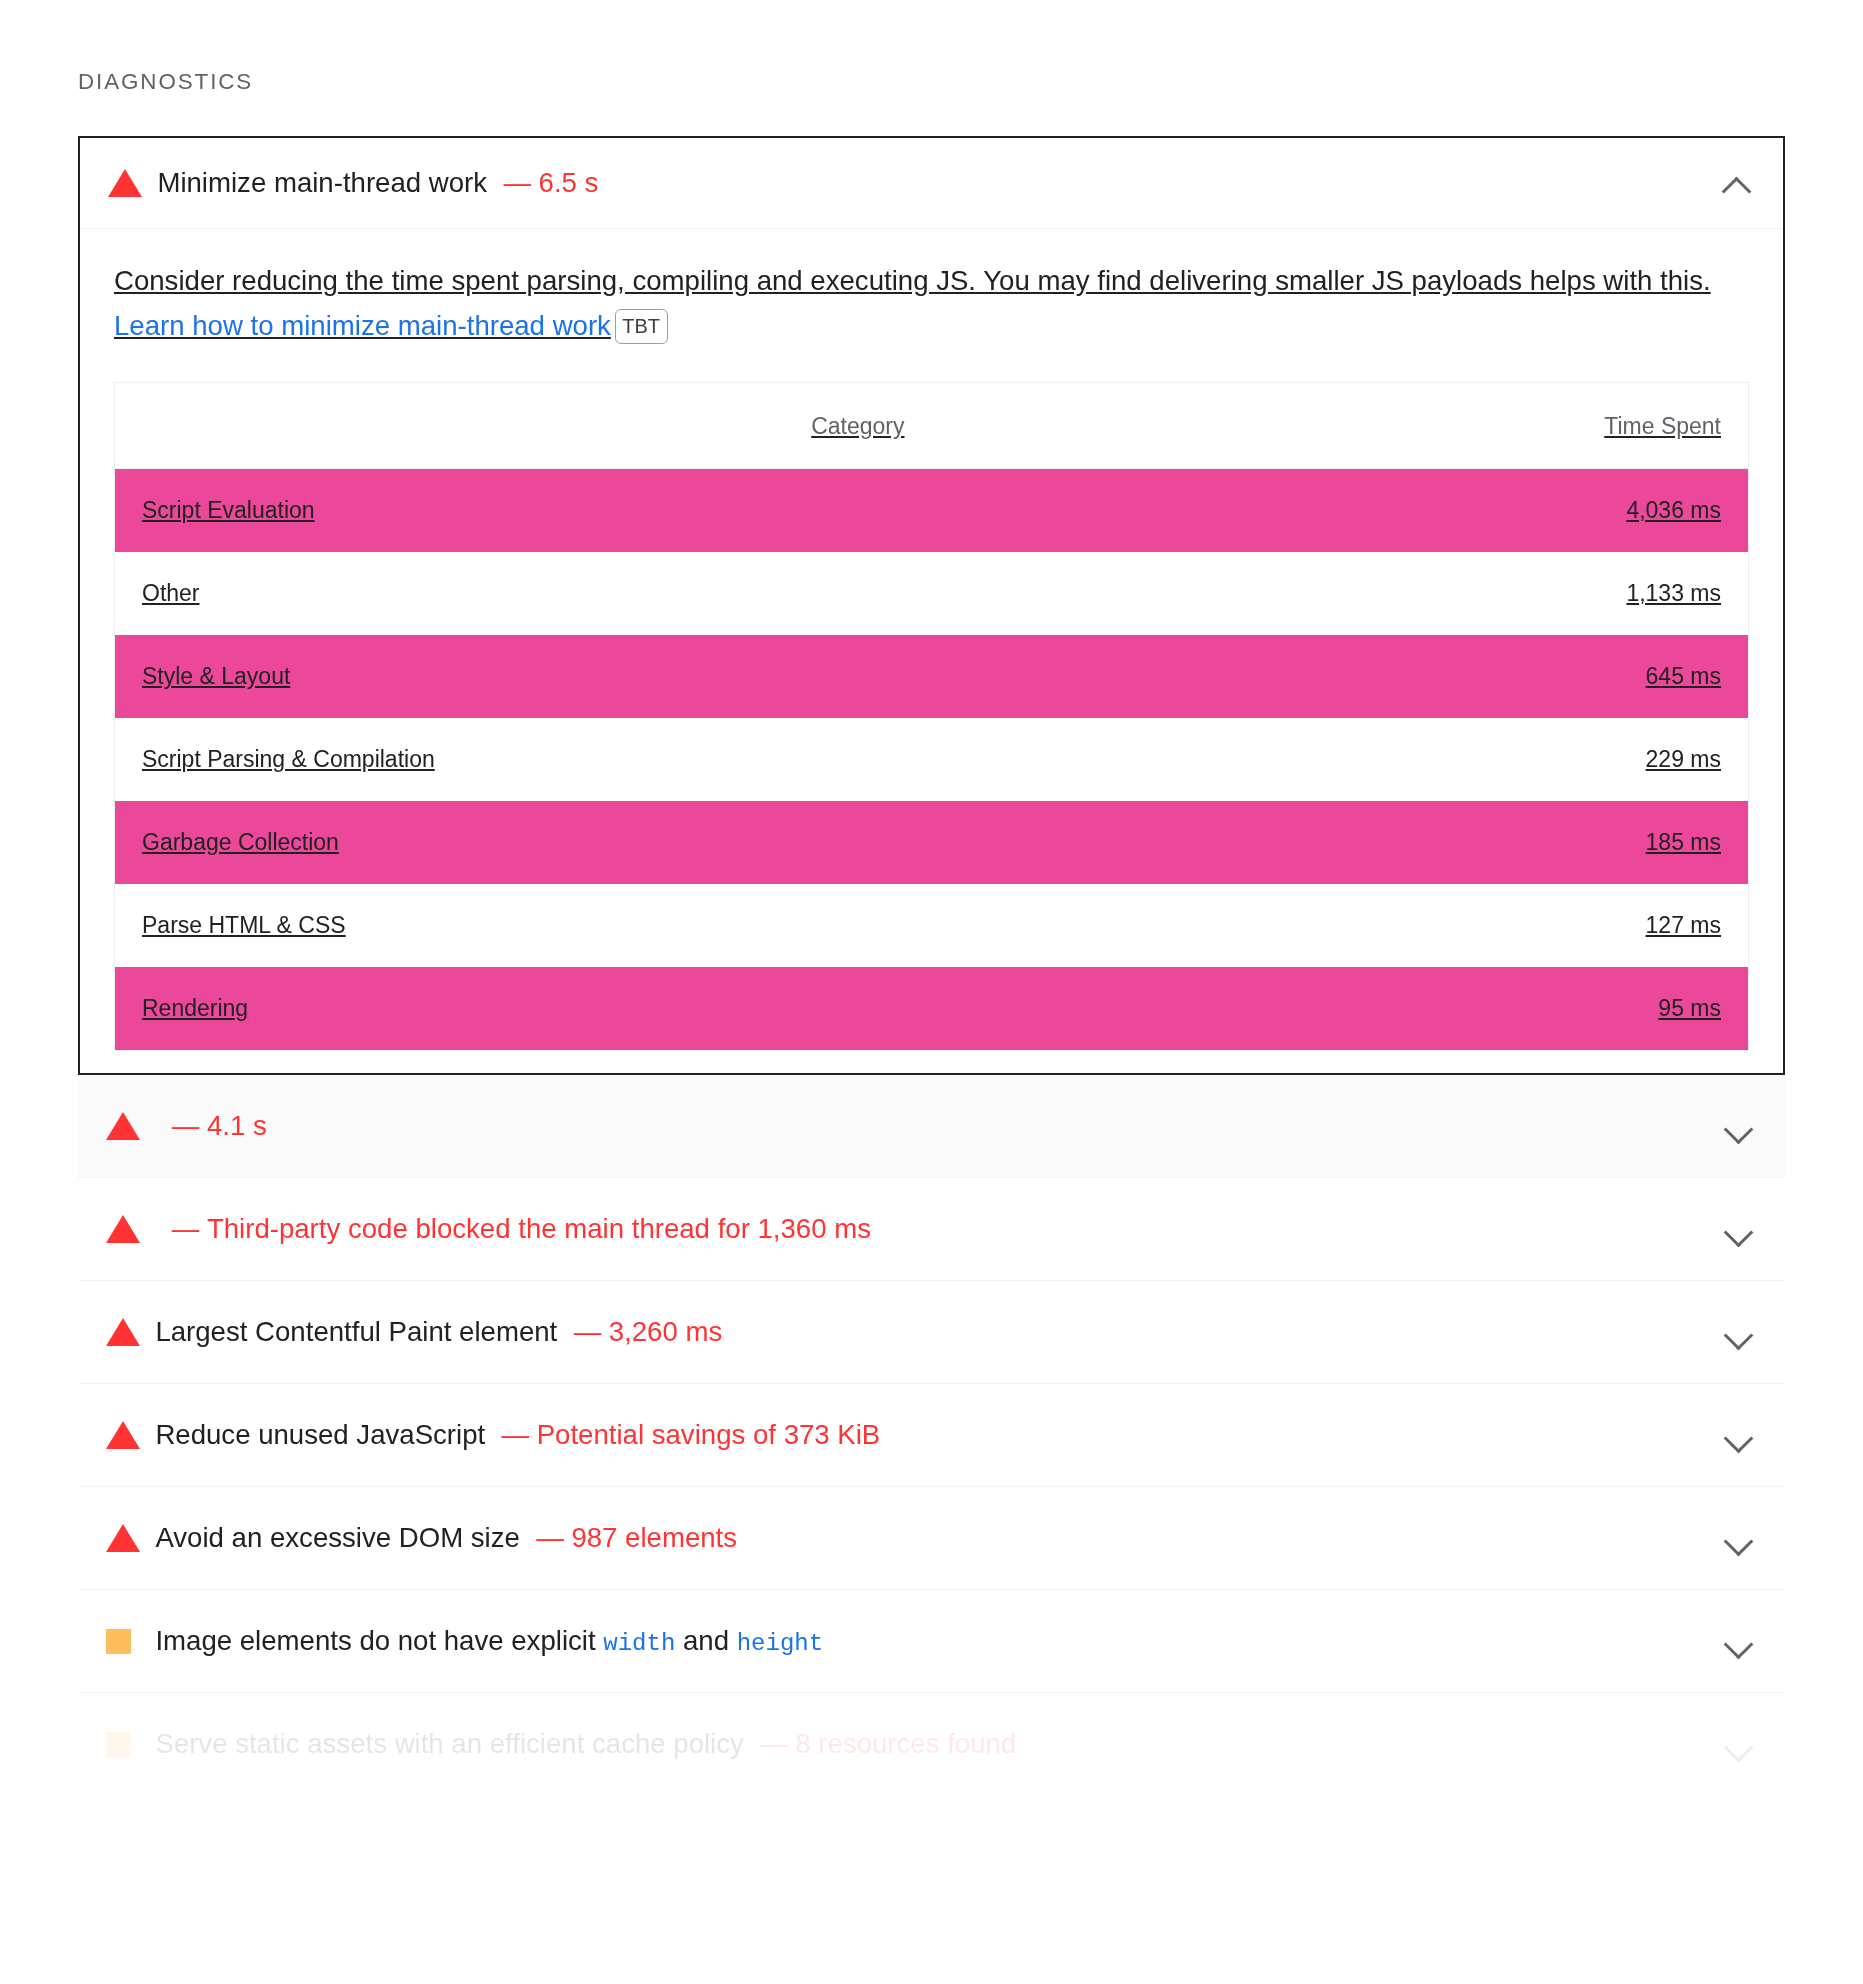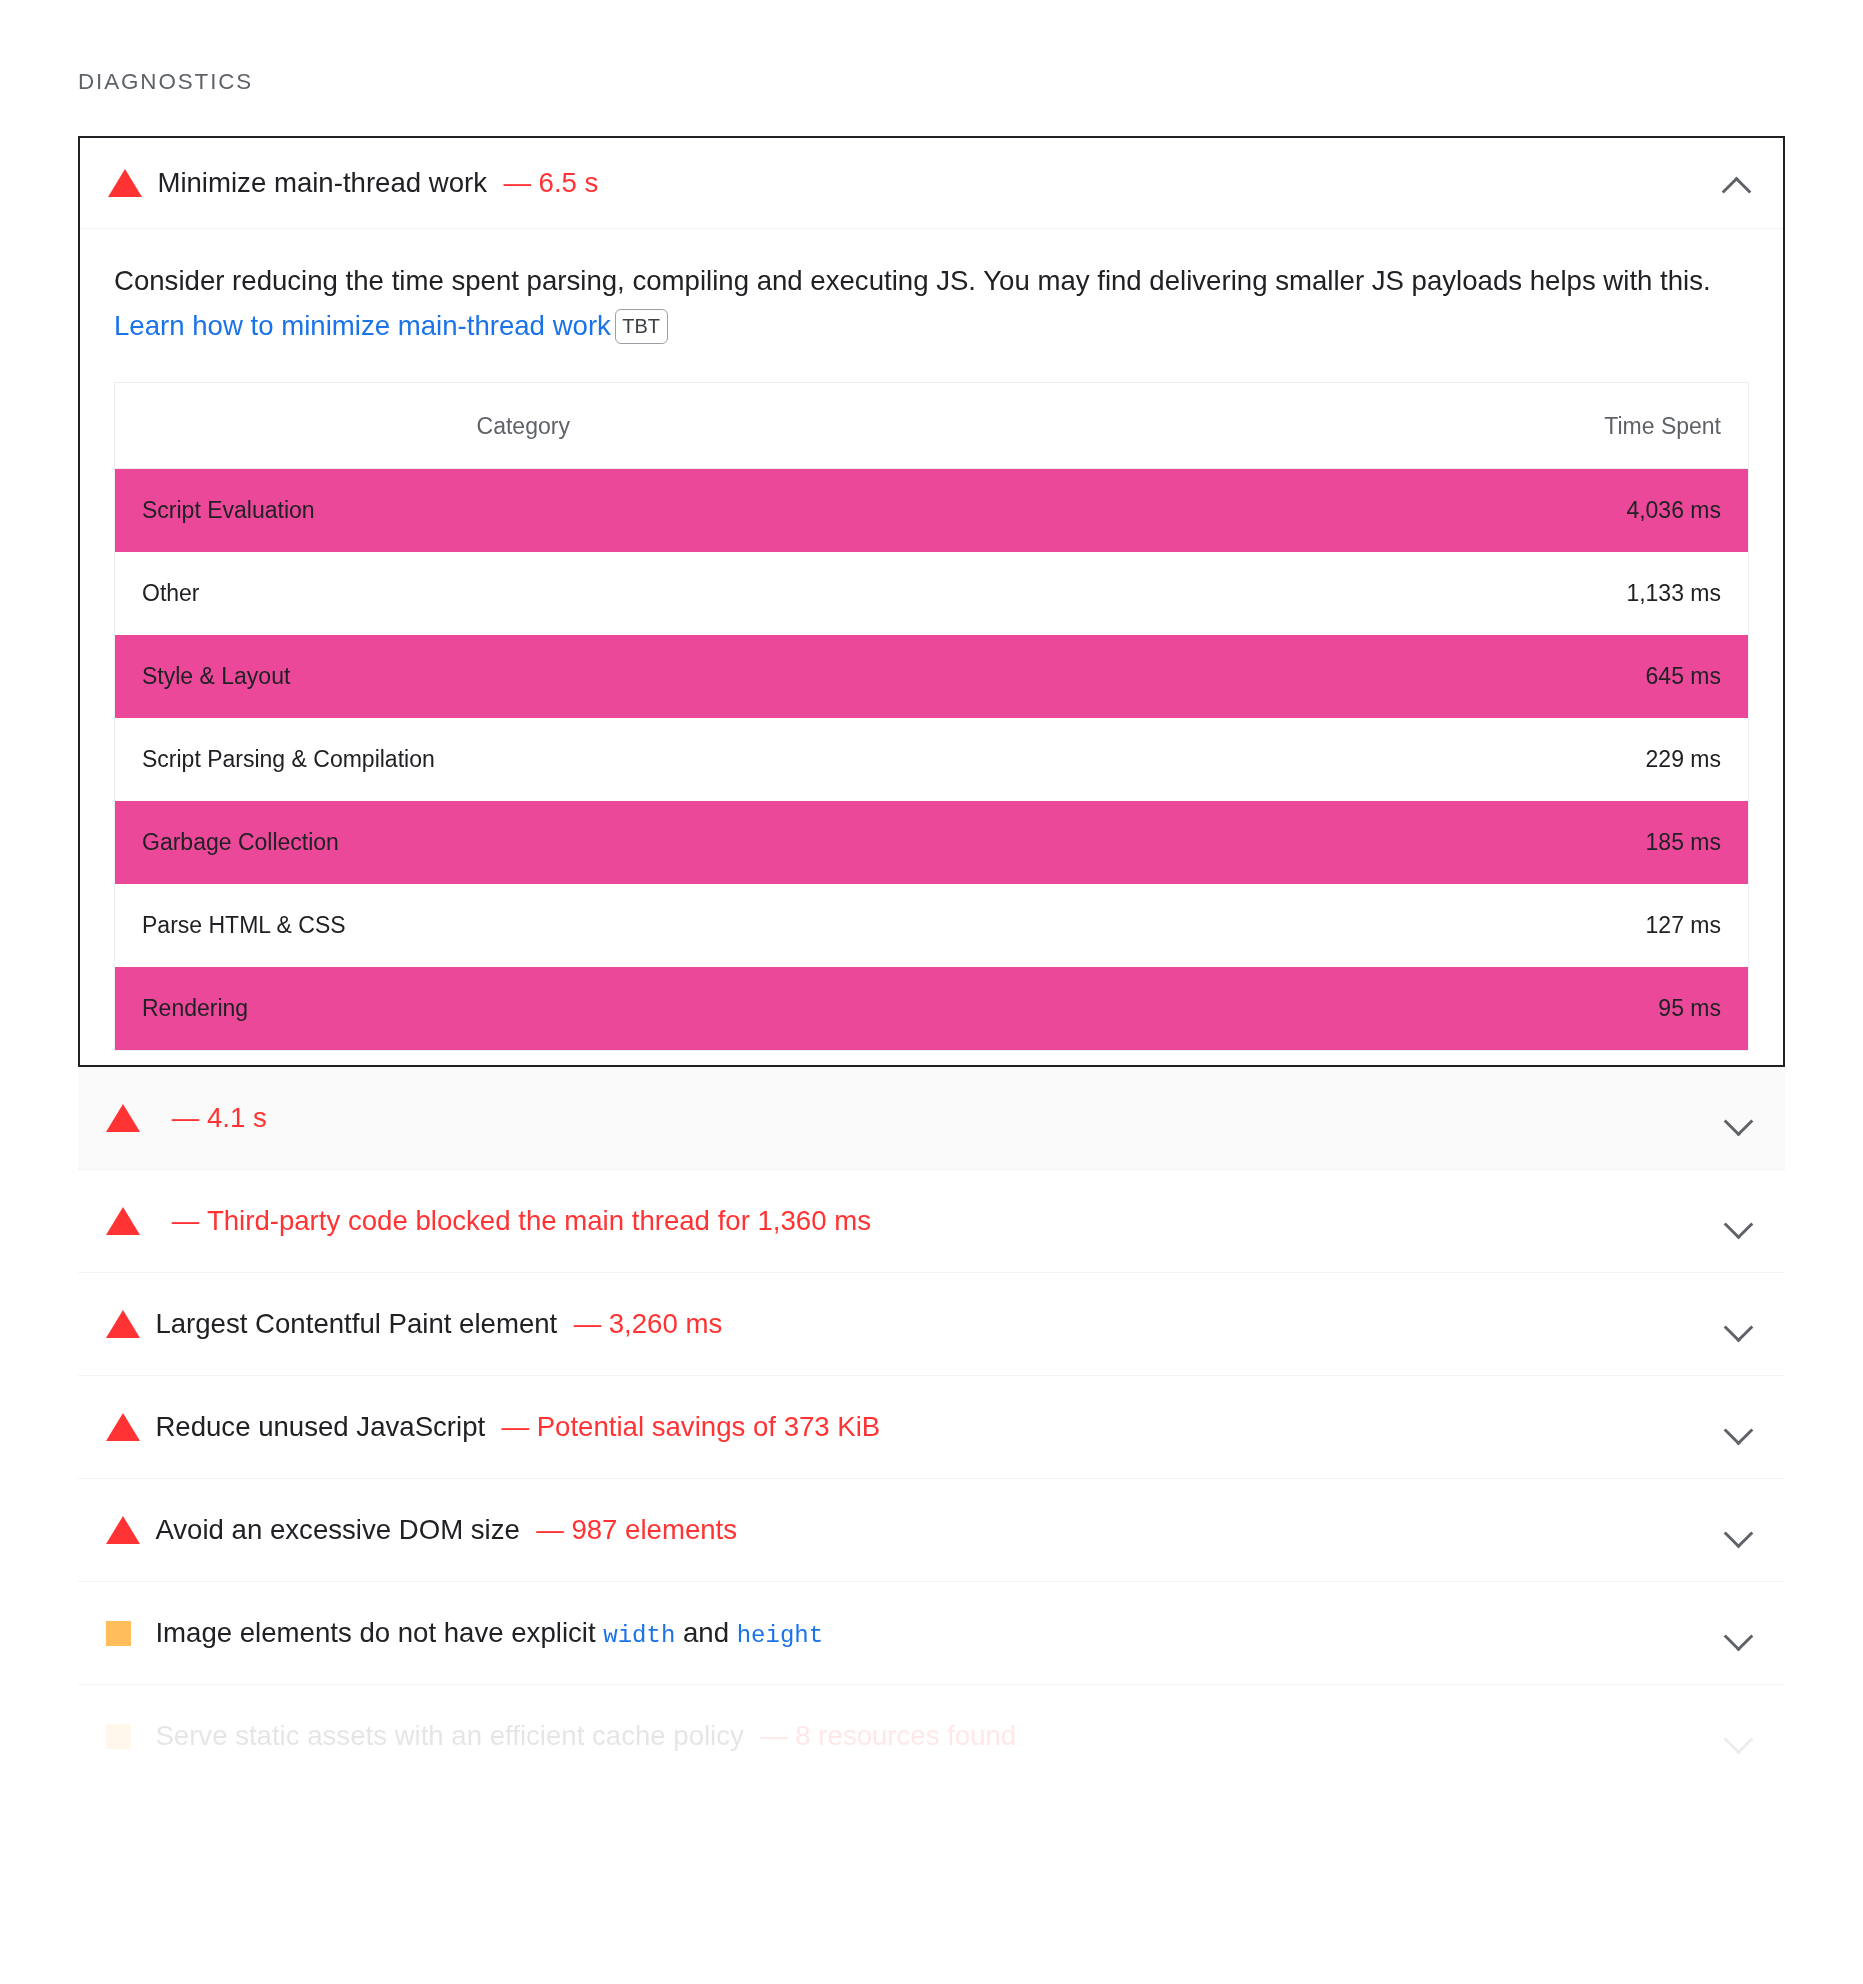--- a/index.html
+++ b/index.html
@@ -121,21 +121,22 @@
     border-bottom: 3px solid #5f6368;
     transform: rotate(45deg);
   }
   .chev.up::before {
     top: 15px;
     transform: rotate(-135deg);
   }
 
   
   .audit-body {
-    padding: 30px 34px 14px 34px;
+    padding: 30px 34px 22px 34px;
+    text-decoration: underline;
   }
   .audit-desc {
     font-size: 27.6px;
     line-height: 1.62;
     color: #202124;
     max-width: 1625px;
   }
   .audit-desc a {
     color: #1a73e8;
     text-decoration: none;
@@ -158,21 +159,21 @@
     margin-top: 34px;
     width: 100%;
     border-collapse: collapse;
     border: 1.5px solid #eceff1;
     table-layout: fixed;
   }
   .tbl th {
     font-size: 23px;
     font-weight: 400;
     color: #5f6368;
-    text-align: center;
+    text-align: right;
     padding: 30px 27px 28px;
     background: #ffffff;
     border-bottom: 1.5px solid #eceff1;
   }
   .tbl th.num, .tbl td.num { text-align: right; }
   .tbl td {
     font-size: 23px;
     color: #202124;
     padding: 28px 27px;
     background: #ffffff;

